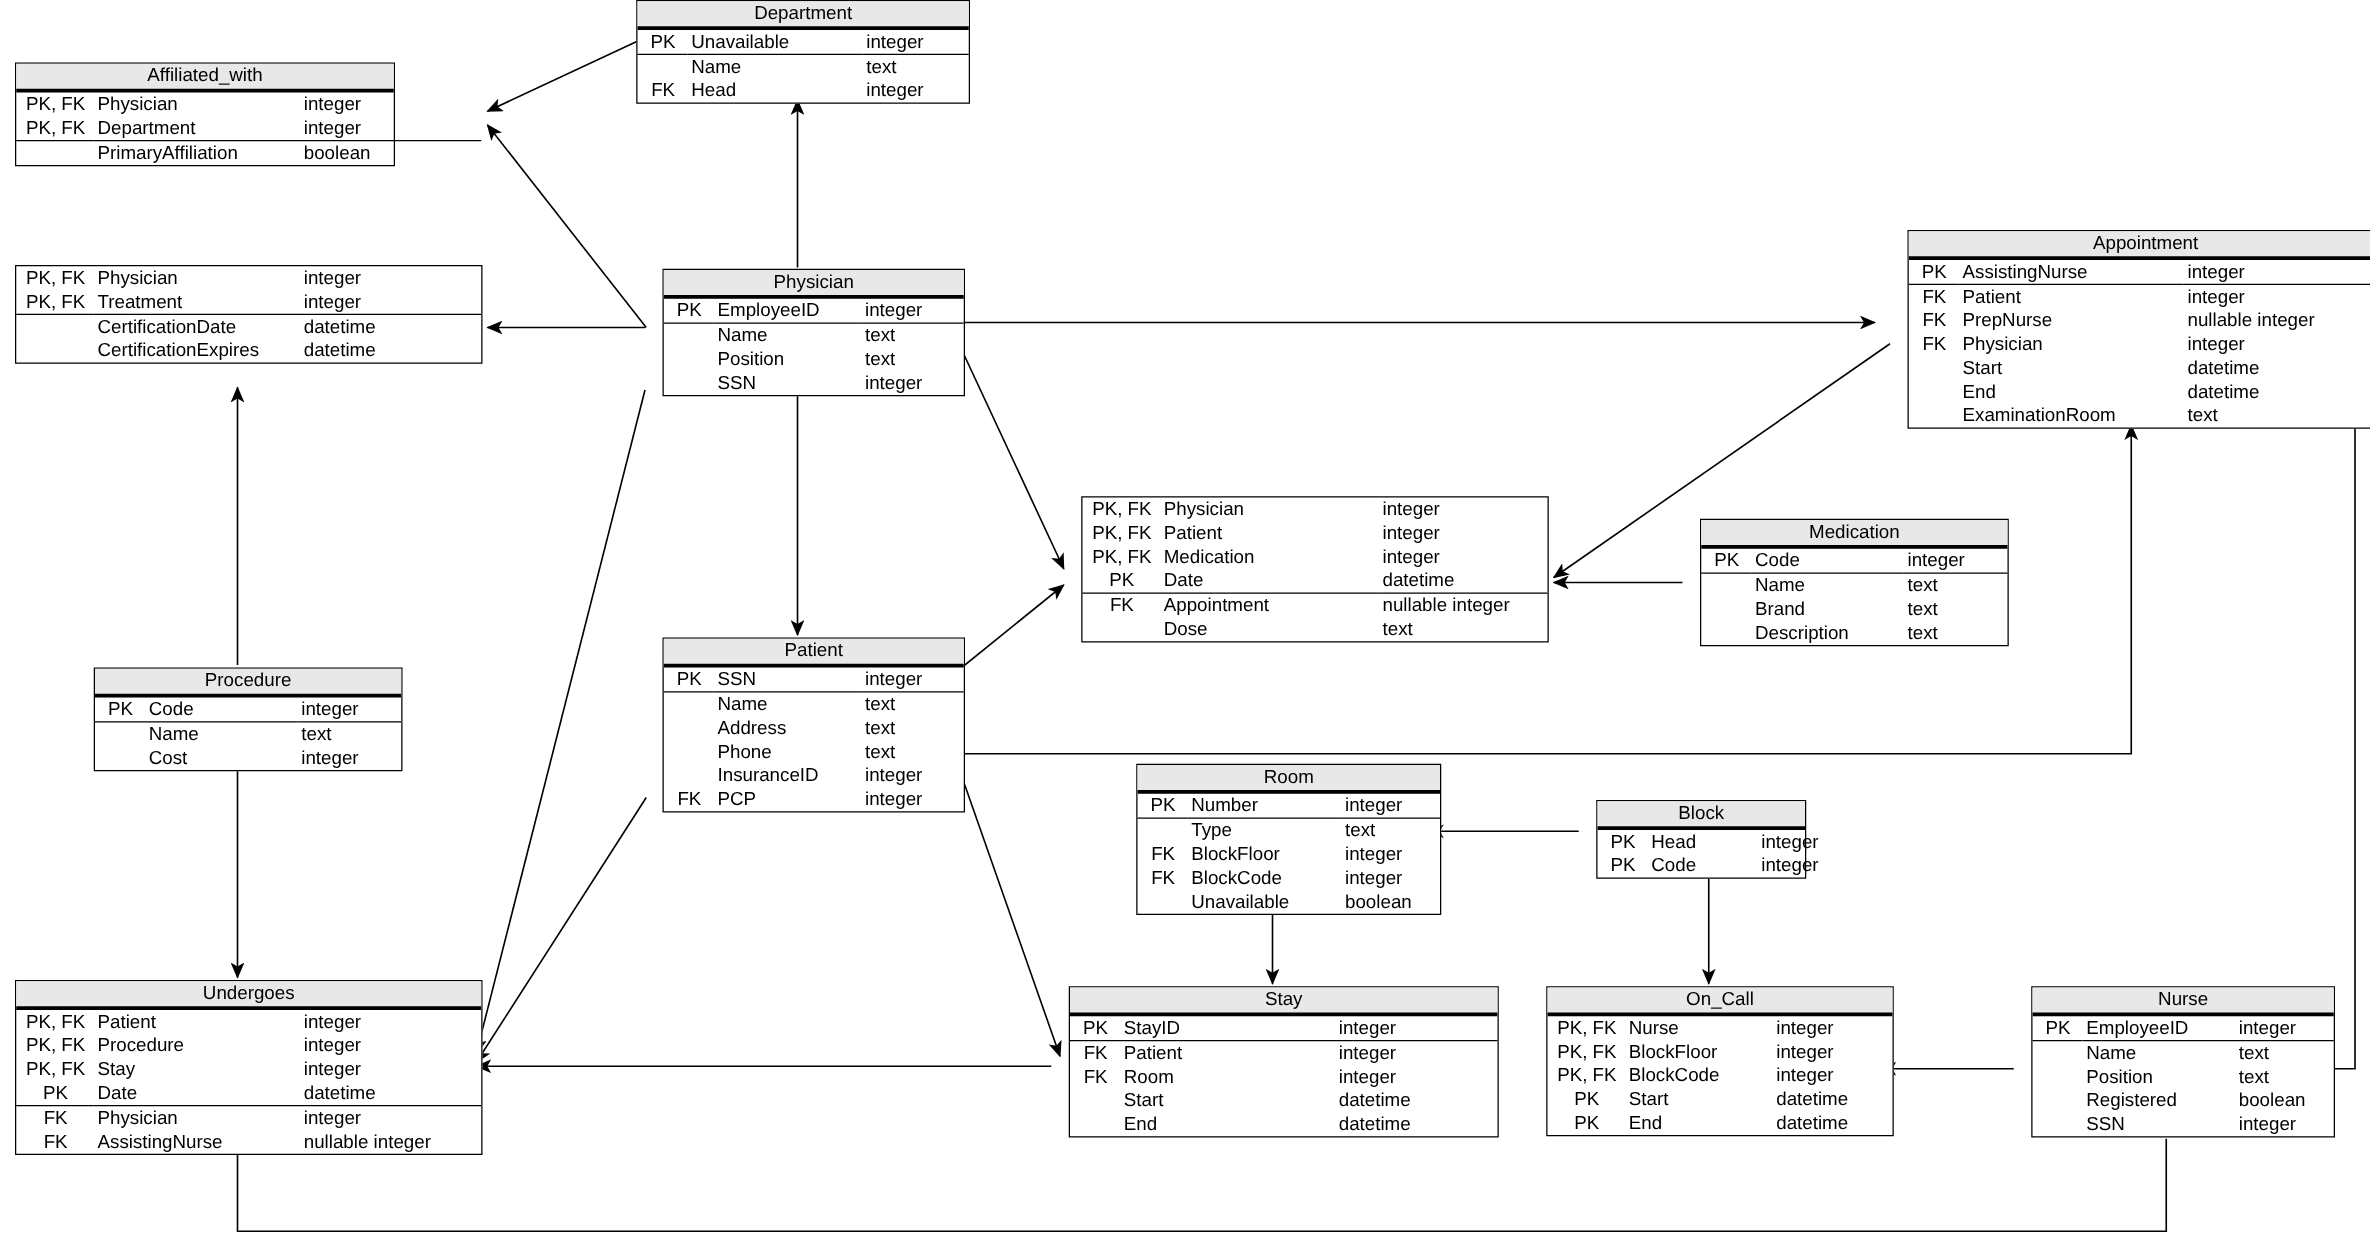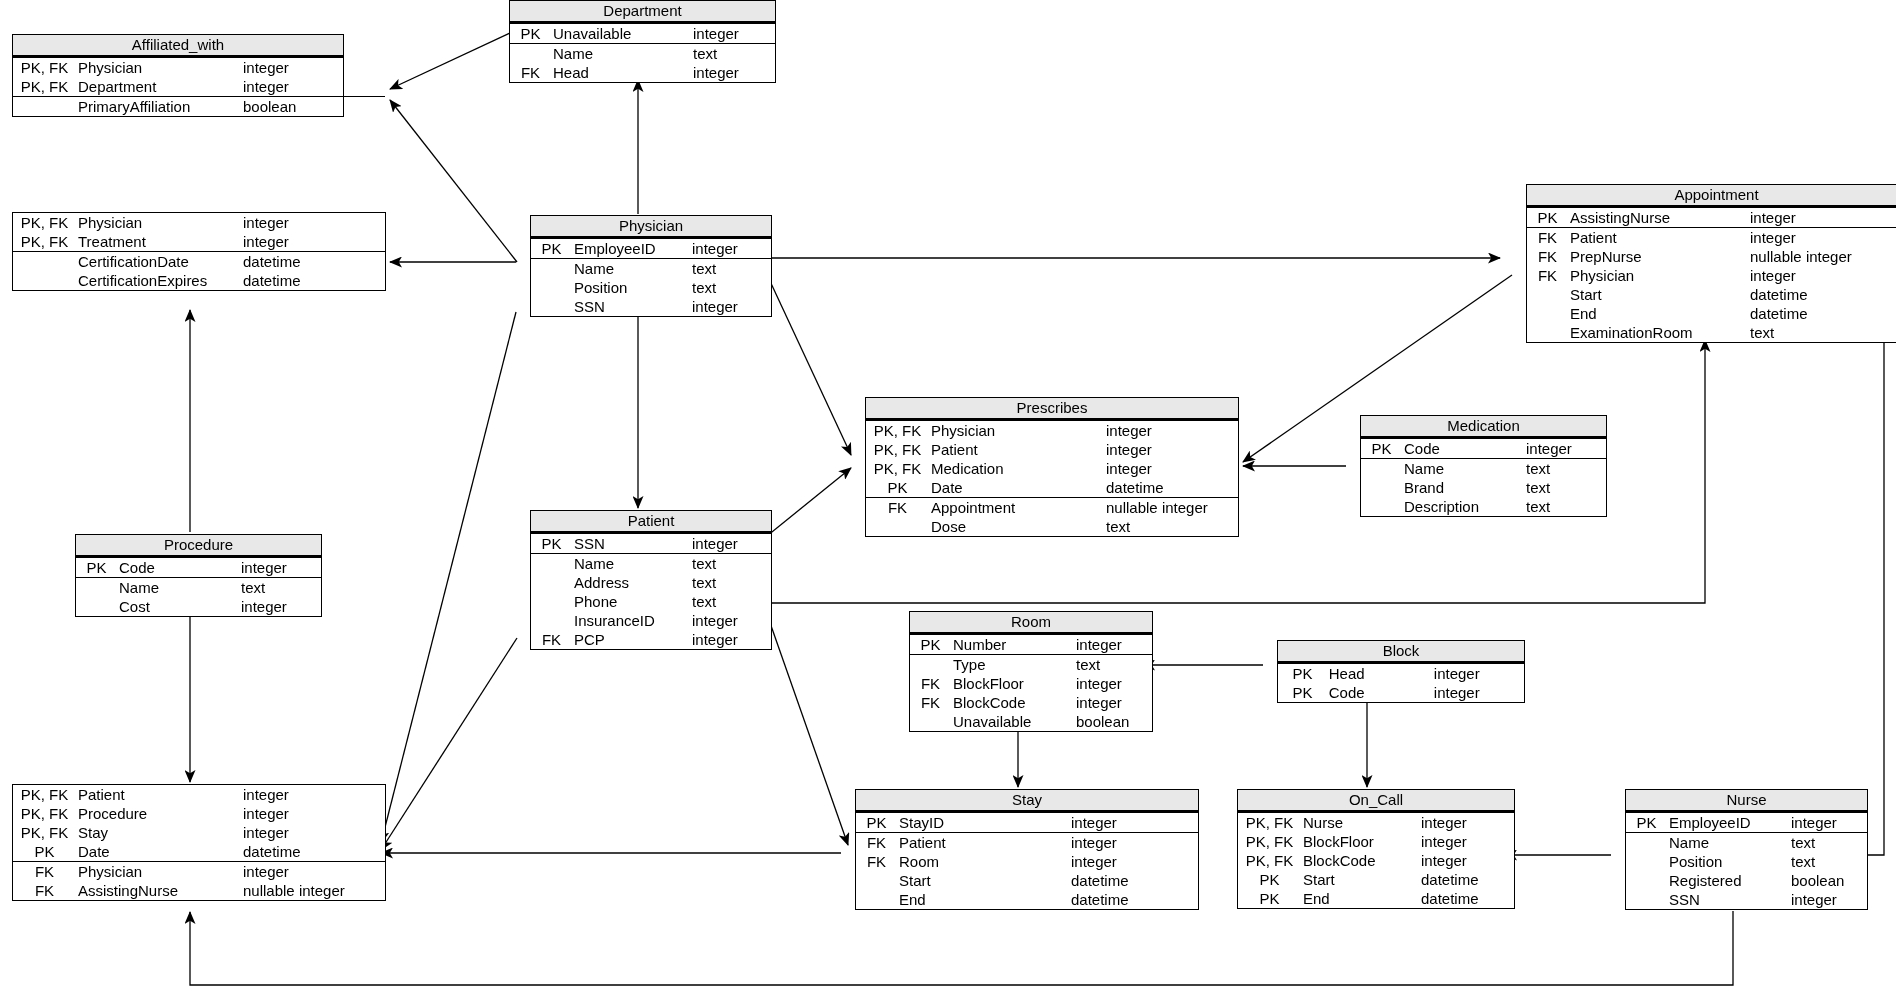--- a/index.html
+++ b/index.html
@@ -155,21 +155,21 @@
               <td class="attrtype">text</td>
             </tr>
             <tr>
               <td class="key">FK</td>
               <td class="attrname">Head</td>
               <td class="attrtype">integer</td>
             </tr>
           </tbody>
         </table>
       </div>
-      <div class="entity" style="left: 0px; top: 34px; width: 332px;">
+      <div class="entity" style="left: 0px; top: 50px; width: 304px;">
         <div class="entity-title">Affiliated_with</div>
         <table class="attrs">
           <colgroup>
             <col style="width: 62px;">
             <col style="width: 165px;">
             <col style="width: 145px;">
           </colgroup>
           <tbody>
             <tr>
               <td class="key">PK, FK</td>
@@ -293,21 +293,20 @@
             </tr>
             <tr>
               <td class="key"></td>
               <td class="attrname">ExaminationRoom</td>
               <td class="attrtype">text</td>
             </tr>
           </tbody>
         </table>
       </div>
       <div class="entity" style="left: 853px; top: 397px; width: 374px;">
-        <div class="entity-title">Prescribes</div>
         <table class="attrs">
           <colgroup>
             <col style="width: 62px;">
             <col style="width: 175px;">
             <col style="width: 135px;">
           </colgroup>
           <tbody>
             <tr>
               <td class="key">PK, FK</td>
               <td class="attrname">Physician</td>
@@ -472,21 +471,21 @@
               <td class="attrtype">integer</td>
             </tr>
             <tr>
               <td class="key"></td>
               <td class="attrname">Unavailable</td>
               <td class="attrtype">boolean</td>
             </tr>
           </tbody>
         </table>
       </div>
-      <div class="entity" style="left: 1265px; top: 640px; width: 248px;">
+      <div class="entity" style="left: 1265px; top: 640px; width: 168px;">
         <div class="entity-title">Block</div>
         <table class="attrs">
           <colgroup>
             <col style="width: 40px;">
             <col style="width: 88px;">
             <col style="width: 78px;">
           </colgroup>
           <tbody>
             <tr>
               <td class="key">PK</td>
@@ -495,20 +494,21 @@
             </tr>
             <tr>
               <td class="key">PK</td>
               <td class="attrname">Code</td>
               <td class="attrtype">integer</td>
             </tr>
           </tbody>
         </table>
       </div>
       <div class="entity" style="left: 0px; top: 784px; width: 374px;">
+        <div class="entity-title">Undergoes</div>
         <table class="attrs">
           <colgroup>
             <col style="width: 62px;">
             <col style="width: 165px;">
             <col style="width: 145px;">
           </colgroup>
           <tbody>
             <tr>
               <td class="key">PK, FK</td>
               <td class="attrname">Patient</td>

